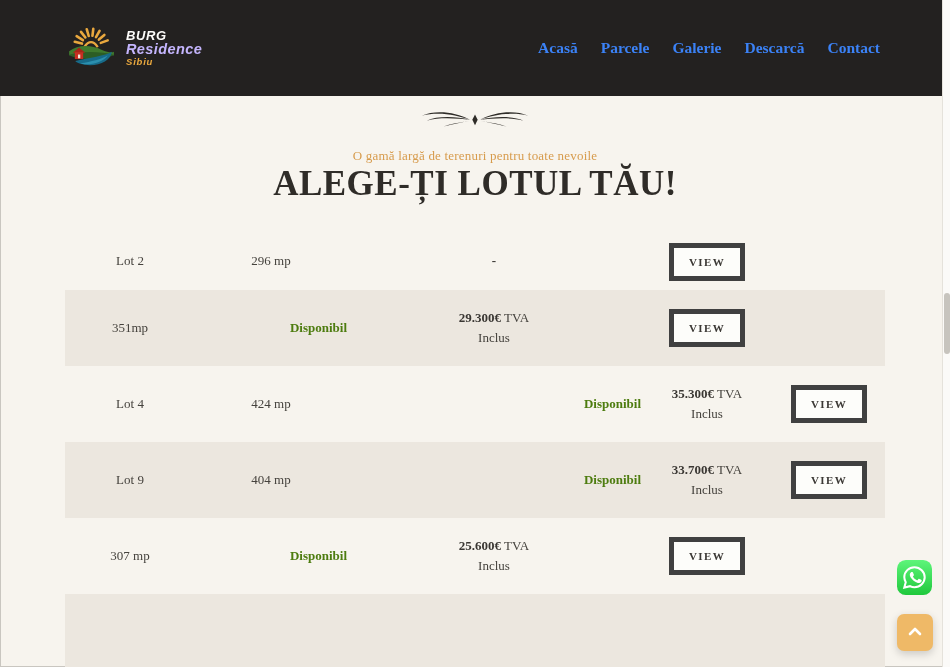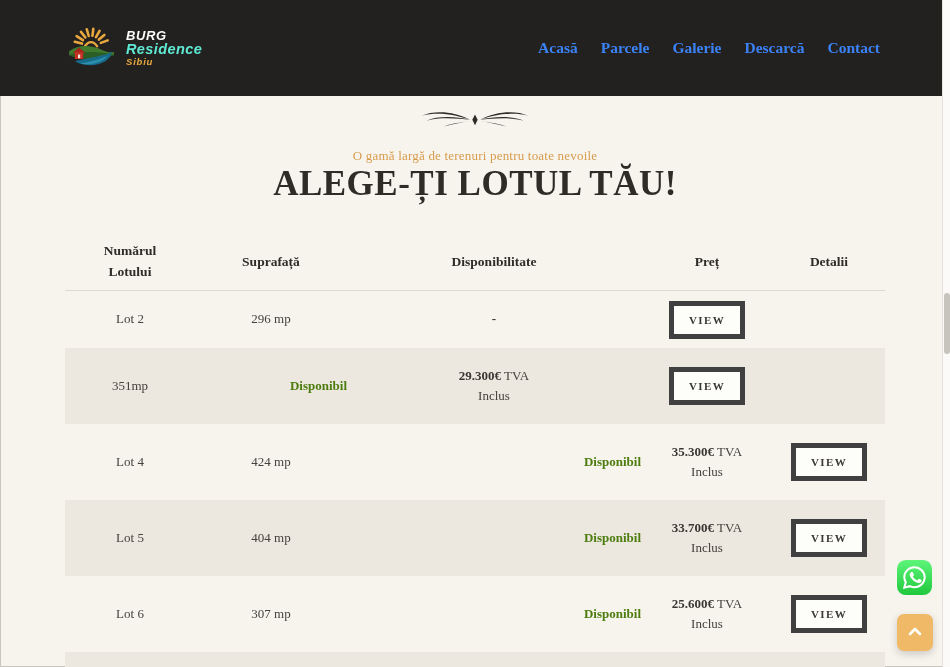--- a/index.html
+++ b/index.html
@@ -11,21 +11,21 @@
   }
 
   
   .site-header {
     height:96px; background:#232120; display:flex; align-items:center;
     justify-content:space-between; padding:0 70px 0 66px;
   }
   .brand { display:flex; align-items:center; gap:10px; cursor:pointer; }
   .brand-text { font-family:"Liberation Sans","DejaVu Sans",sans-serif; font-style:italic; line-height:1.05; }
   .brand-line1 { color:#fdfcfa; font-weight:700; font-size:13px; letter-spacing:.6px; }
-  .brand-line2 { color:#5eead4; font-weight:700; font-size:14.5px; letter-spacing:.4px; }
+  .brand-line2 { color:#c4b5fd; font-weight:700; font-size:14.5px; letter-spacing:.4px; }
   .brand-line3 { color:#e9a83e; font-weight:700; font-size:9.5px; letter-spacing:.8px; }
   nav { display:flex; gap:23px; }
   .nav-item {
     color:#3b82f6; font-size:15.5px; font-weight:700; text-decoration:none; cursor:pointer;text-align:right;
   }
 
   
   main { text-align:center; }
   .ornament { margin-top:13px; }
   .tagline { margin-top:15px; font-size:13px; color:#d79b4c; letter-spacing:.2px; }
@@ -128,27 +128,20 @@
           <path d="M64 13 C46 8.5 24 8.5 12 14 C28 9.5 50 11.5 64 13 Z"></path>
           <path d="M64 14 C52 16 40 18 32 21 C44 18 56 15.5 64 14 Z"></path>
         </g>
         <path d="M70 6.5 L73.2 13 L70 19.5 L66.8 13 Z"></path>
       </svg>
     </div>
     <p class="tagline">O gamă largă de terenuri pentru toate nevoile</p>
     <h1 class="page-title">ALEGE-ȚI LOTUL TĂU!</h1>
 
     <div class="lots">
-      <div class="t-head">
-        <div class="th"><span class="wrap2">Numărul Lotului</span></div>
-        <div class="th">Suprafață</div>
-        <div class="th">Disponibilitate</div>
-        <div class="th">Preț</div>
-        <div class="th">Detalii</div>
-      </div>
 
       <div class="t-row first">
         <div class="td">Lot 2</div>
         <div class="td">296 mp</div>
         <div class="td price-cell"><span class="inner"><span class="price-strong">-</span><span class="price-note"></span></span></div>
         <div class="td"><button class="view-btn">VIEW</button></div>
       </div>
 
       <div class="t-row stripe">
         <div class="td">351mp</div>
@@ -159,29 +152,28 @@
 
       <div class="t-row">
         <div class="td">Lot 4</div>
         <div class="td">424 mp</div>
         <div class="td status available">Disponibil</div>
         <div class="td price-cell"><span class="inner"><span class="price-strong">35.300€</span><span class="price-note"> TVA Inclus</span></span></div>
         <div class="td"><button class="view-btn">VIEW</button></div>
       </div>
 
       <div class="t-row stripe">
-        <div class="td">Lot 5</div>
+        <div class="td">Lot 9</div>
         <div class="td">404 mp</div>
         <div class="td status available">Disponibil</div>
         <div class="td price-cell"><span class="inner"><span class="price-strong">33.700€</span><span class="price-note"> TVA Inclus</span></span></div>
         <div class="td"><button class="view-btn">VIEW</button></div>
       </div>
 
       <div class="t-row">
-        <div class="td">Lot 6</div>
         <div class="td">307 mp</div>
         <div class="td status available">Disponibil</div>
         <div class="td price-cell"><span class="inner"><span class="price-strong">25.600€</span><span class="price-note"> TVA Inclus</span></span></div>
         <div class="td"><button class="view-btn">VIEW</button></div>
       </div>
 
       <div class="t-row stripe"></div>
     </div>
   </main>
 

